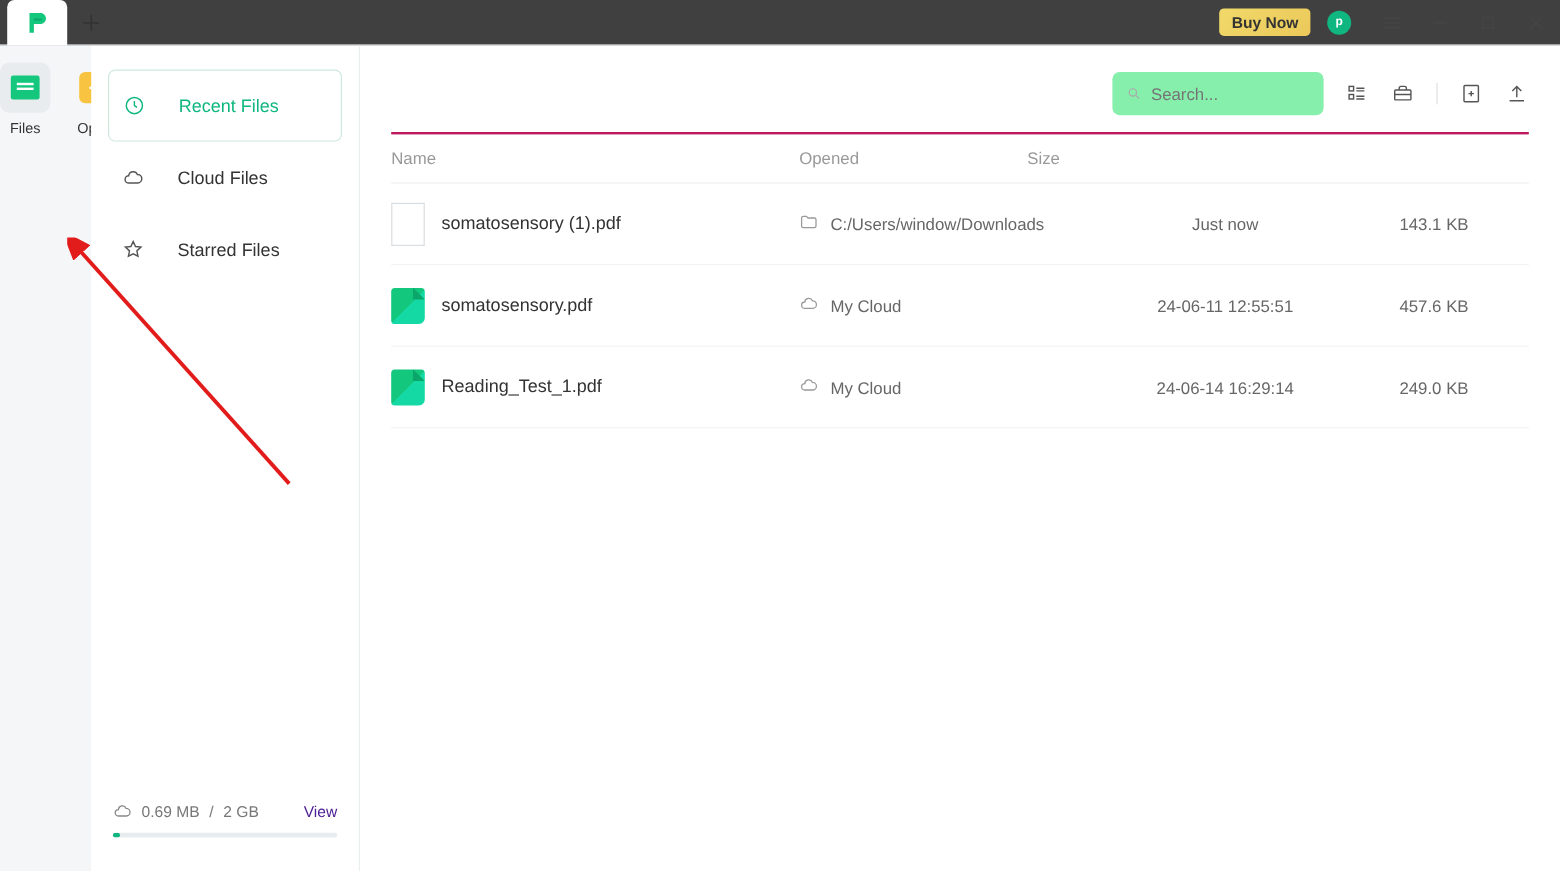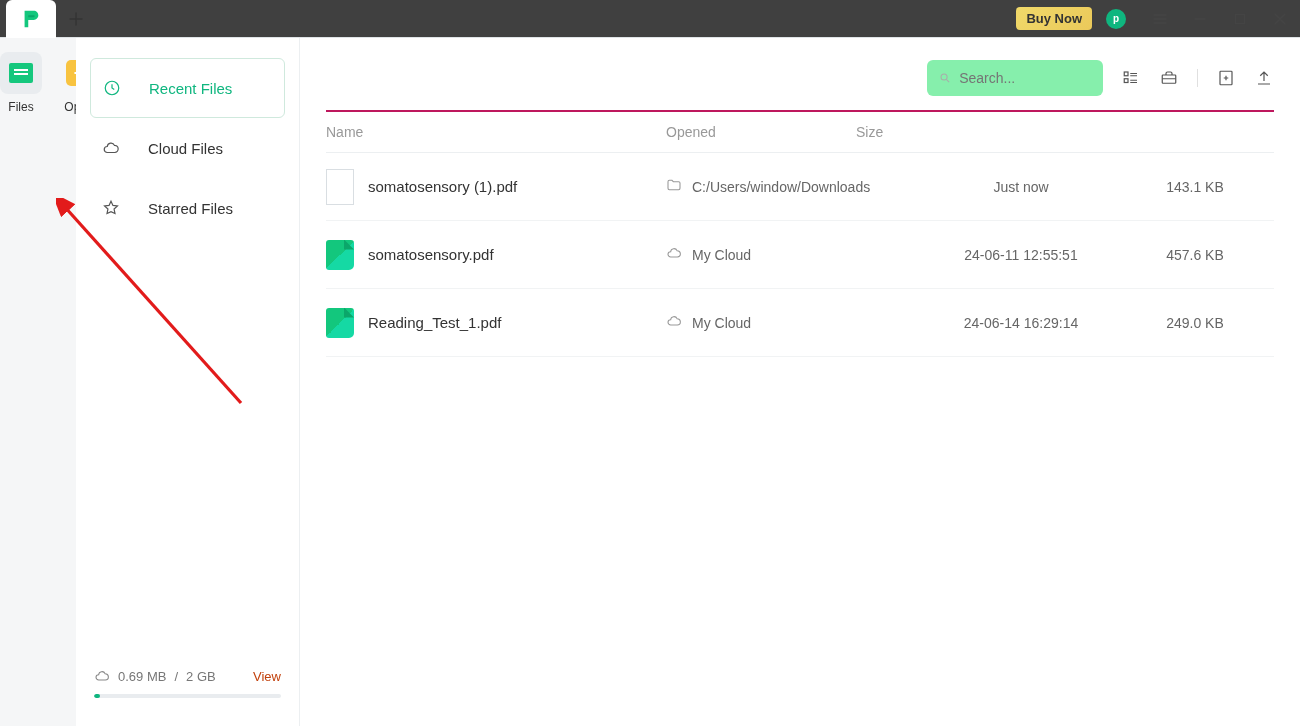--- a/index.html
+++ b/index.html
@@ -36,21 +36,21 @@
 
   
   .sidebar { width: 224px; background:#fff; border-right:1px solid #eceff1; padding: 20px 14px; display:flex; flex-direction:column; }
   .cat-item { display:flex; align-items:center; gap:28px; height:60px; padding:0 12px; border-radius:6px; color:#333; font-size:15px; }
   .cat-item.active { border:1px solid #cfe9dd; color:#0fb67f; }
   .cat-item.active svg { stroke:#0fb67f; }
   .cat-item svg { width:18px; height:18px; stroke:#555; fill:none; stroke-width:1.6; }
 
   .sidebar-footer { margin-top:auto; padding: 0 4px 8px; }
   .storage-row { display:flex; align-items:center; gap:8px; font-size:13px; color:#777; }
-  .storage-row .view { margin-left:auto; color:#c2410c; }
+  .storage-row .view { margin-left:auto; color:#4c1d95; }
   .progress { margin-top:10px; width:100%; height:4px; background:#e9ecef; border-radius:4px; overflow:hidden; }
   .progress span { display:block; height:100%; width:3%; background:#0fb67f; border-radius:4px; }
 
   
   .main { flex:1; background:#fff; display:flex; flex-direction:column; padding: 18px 26px 0 26px; }
   .toolbar { height:54px; display:flex; align-items:center; gap:18px; padding-bottom:10px; }
   .toolbar-spacer { flex:1; }
   .search { width:176px; height:36px; background:#86efac; border-radius:6px; display:flex; align-items:center; gap:8px; padding:0 12px; color:#999; font-size:14px; }
   .search input { border:none; background:transparent; outline:none; font-size:14px; color:#555; width:100%; }
   .tool-icon { width:20px; height:20px; color:#555; display:flex; align-items:center; justify-content:center; }

